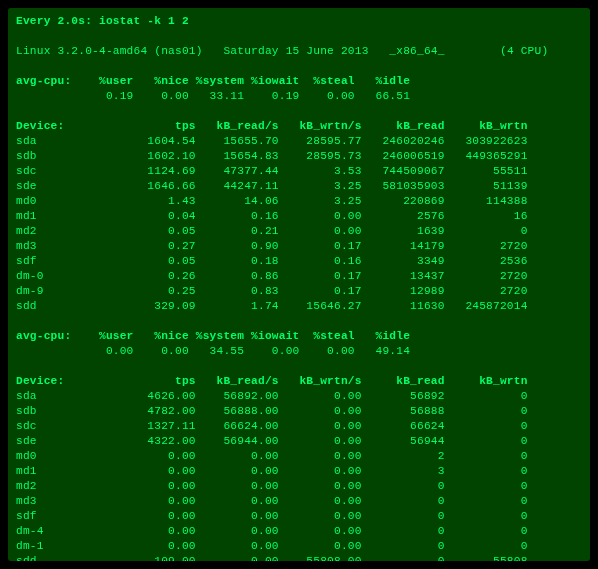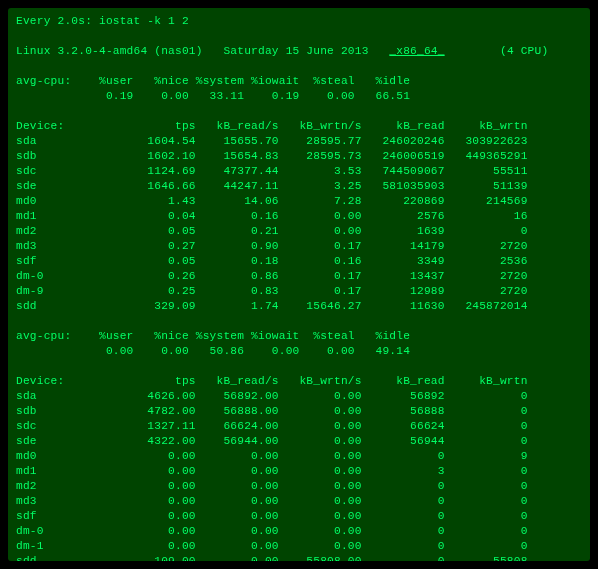--- a/index.html
+++ b/index.html
@@ -23,58 +23,58 @@
     margin: 8px;
     padding: 6px 8px;
     box-sizing: border-box;
     font-size: 11.2px;
     line-height: 15px;
     letter-spacing: 0.2px;
     border-radius: 3px;
     white-space: pre;
     overflow: hidden;
   }
-  .bold { font-weight: normal; }
-  .ul { text-decoration: underline; }
+  .bold { font-weight: bold; }
+  .ul { }
 </style>
 </head>
 <body>
 
 <div class="window">
   <div class="terminal" id="term"><span class="bold">Every 2.0s: iostat -k 1 2</span>
 
 <span>Linux 3.2.0-4-amd64 (nas01)   Saturday 15 June 2013   <span class="ul">_x86_64_</span>        (4 CPU)</span>
 
 <span class="bold">avg-cpu:    %user   %nice %system %iowait  %steal   %idle</span>
 <span>             0.19    0.00   33.11    0.19    0.00   66.51</span>
 
 <span class="bold">Device:                tps   kB_read/s   kB_wrtn/s     kB_read     kB_wrtn</span>
 <span>sda                1604.54    15655.70    28595.77   246020246   303922623</span>
 <span>sdb                1602.10    15654.83    28595.73   246006519   449365291</span>
 <span>sdc                1124.69    47377.44        3.53   744509067       55511</span>
 <span>sde                1646.66    44247.11        3.25   581035903       51139</span>
-<span>md0                   1.43       14.06        7.28      220869      214569</span>
+<span>md0                   1.43       14.06        3.25      220869      114388</span>
 <span>md1                   0.04        0.16        0.00        2576          16</span>
 <span>md2                   0.05        0.21        0.00        1639           0</span>
 <span>md3                   0.27        0.90        0.17       14179        2720</span>
 <span>sdf                   0.05        0.18        0.16        3349        2536</span>
 <span>dm-0                  0.26        0.86        0.17       13437        2720</span>
 <span>dm-9                  0.25        0.83        0.17       12989        2720</span>
 <span>sdd                 329.09        1.74    15646.27       11630   245872014</span>
 
 <span class="bold">avg-cpu:    %user   %nice %system %iowait  %steal   %idle</span>
-<span>             0.00    0.00   50.86    0.00    0.00   49.14</span>
+<span>             0.00    0.00   34.55    0.00    0.00   49.14</span>
 
 <span class="bold">Device:                tps   kB_read/s   kB_wrtn/s     kB_read     kB_wrtn</span>
 <span>sda                4626.00    56892.00        0.00       56892           0</span>
 <span>sdb                4782.00    56888.00        0.00       56888           0</span>
 <span>sdc                1327.11    66624.00        0.00       66624           0</span>
 <span>sde                4322.00    56944.00        0.00       56944           0</span>
-<span>md0                   0.00        0.00        0.00           0           9</span>
+<span>md0                   0.00        0.00        0.00           2           0</span>
 <span>md1                   0.00        0.00        0.00           3           0</span>
 <span>md2                   0.00        0.00        0.00           0           0</span>
 <span>md3                   0.00        0.00        0.00           0           0</span>
 <span>sdf                   0.00        0.00        0.00           0           0</span>
-<span>dm-0                  0.00        0.00        0.00           0           0</span>
+<span>dm-4                  0.00        0.00        0.00           0           0</span>
 <span>dm-1                  0.00        0.00        0.00           0           0</span>
 <span>sdd                 109.00        0.00    55808.00           0       55808</span>
 </div>
 </div>
 
 </body></html>

